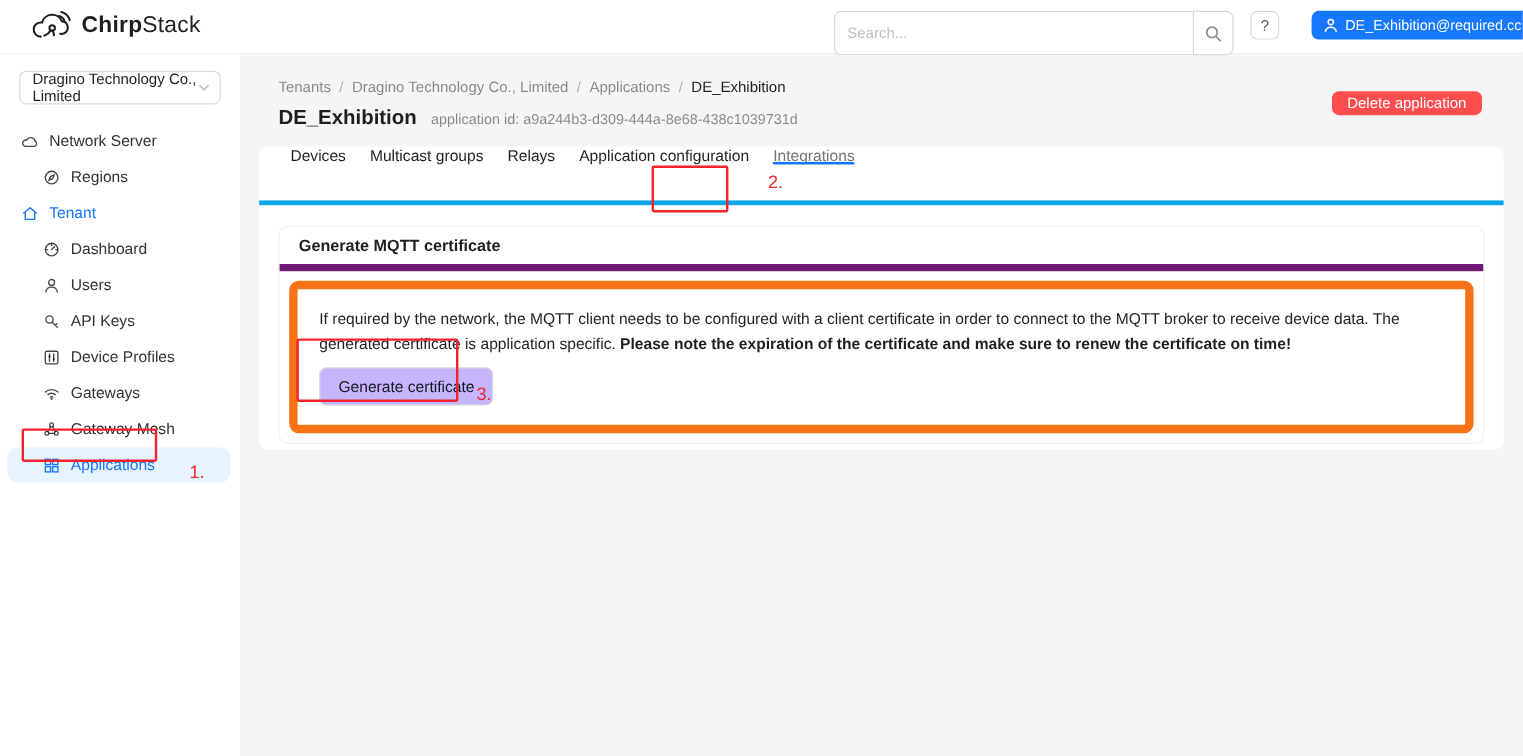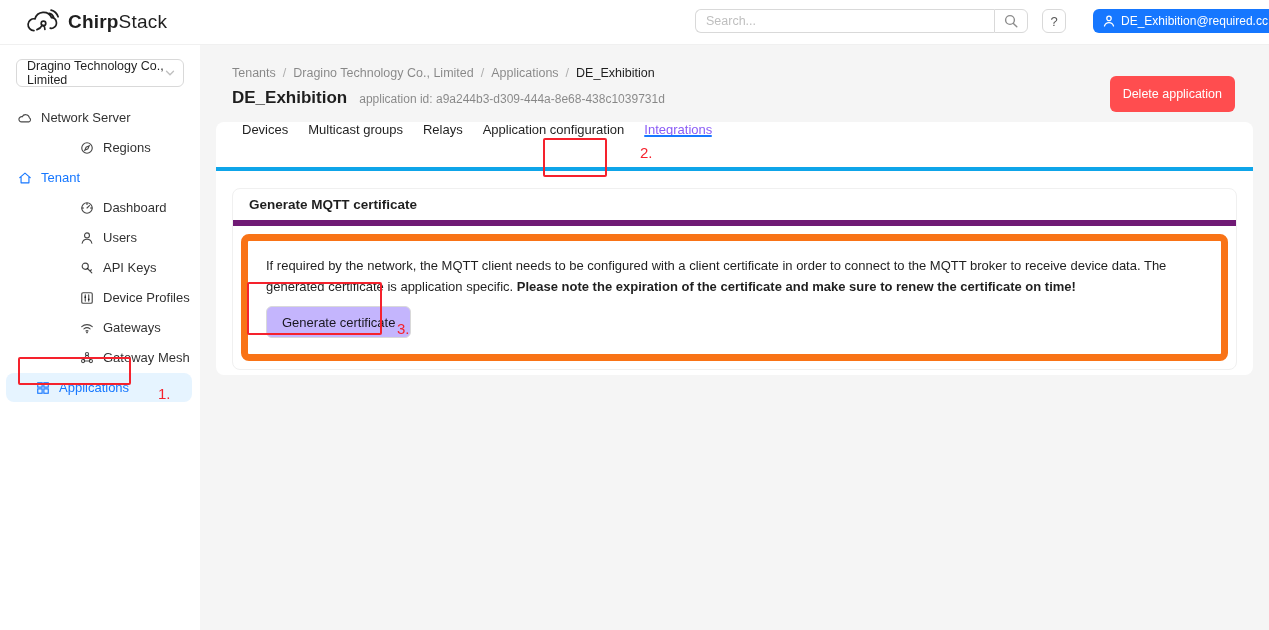--- a/index.html
+++ b/index.html
@@ -14,21 +14,21 @@
 
   
   .header {
     position:absolute; top:0; left:0; width:1269px; height:45px;
     background:#fff; border-bottom:1px solid #f0f0f0; z-index:5;
   }
   .logo { position:absolute; left:24px; top:8px; display:flex; align-items:center; gap:6px; cursor:pointer; }
   .logo-text { font-size:19px; color:#1f1f1f; letter-spacing:.2px; }
   .logo-text b { font-weight:700; }
   .search-group {
-    position:absolute; left:695px; top:9px; width:333px; height:24px; display:flex;
+    position:absolute; left:695px; top:9px; width:333px; height:37px; display:flex;
   }
   .search-input {
     flex:1; border:1px solid #d9d9d9; border-right:none; border-radius:6px 0 0 6px;
     padding:0 10px; font-size:12.5px; color:rgba(0,0,0,.88); outline:none;
     font-family:"Liberation Sans", sans-serif; background:#fff;
   }
   .search-input::placeholder { color:#bfbfbf; }
   .search-btn {
     width:34px; border:1px solid #d9d9d9; border-radius:0 6px 6px 0; background:#fff;
     display:flex; align-items:center; justify-content:center; color:#8c8c8c; cursor:pointer;
@@ -56,53 +56,53 @@
     font-size:12.5px; color:rgba(0,0,0,.88); background:#fff; cursor:pointer;
   }
   .tenant-select .chev { color:#bfbfbf; }
   .menu { list-style:none;text-align:right; }
   .menu-item {
     height:29px; margin-bottom:1px; display:flex; align-items:center; gap:9px;
     font-size:13px; color:rgba(0,0,0,.82); cursor:pointer; border-radius:8px;
   }
   .menu-item .mi { width:14px; height:14px; flex:0 0 14px; color:rgba(0,0,0,.72); }
   .lvl1 { padding-left:18px; margin-left:0; margin-right:8px; }
-  .lvl2 { padding-left:36px; margin-right:8px;margin-left:44px; }
+  .lvl2 { padding-left:36px; margin-right:8px; }
   .menu-item.blue, .menu-item.blue .mi { color:#1677ff; }
   .menu-item.selected { background:#e6f4ff; margin-left:6px; margin-right:8px; padding-left:30px; }
   .menu-item.selected, .menu-item.selected .mi { color:#1677ff; }
 
   
   .content {
     position:absolute; top:45px; left:200px; right:0; bottom:0; background:#f5f5f5;
   }
   .page-head { position:relative; padding:21px 34px 0 32px; }
   .breadcrumb { font-size:12.5px; color:rgba(0,0,0,.45); display:flex; gap:7px; }
   .breadcrumb .crumb { cursor:pointer; }
   .breadcrumb .sep { color:rgba(0,0,0,.3); }
   .breadcrumb .current { color:rgba(0,0,0,.88); }
   .title-row { margin-top:8px; display:flex; align-items:baseline; gap:12px; }
   .page-title { font-size:17px; font-weight:700; color:rgba(0,0,0,.88); }
   .page-sub { font-size:12px; color:rgba(0,0,0,.45); }
   .delete-btn {
-    position:absolute; right:34px; top:31px; height:36px; padding:0 13px;
+    position:absolute; right:34px; top:31px; height:20px; padding:0 13px;
     background:#ff4d4f; color:#fff; border:none; border-radius:6px; font-size:12.5px;
     cursor:pointer; font-family:"Liberation Sans", sans-serif;
   }
 
   .panel {
     margin:14px 16px 0 16px; height:253px; background:#fff; border-radius:8px;
     position:relative;
   }
   .tabs {
     height:49px; display:flex; align-items:flex-start; gap:20px; padding:0 0 0 26px;
     border-bottom:4px solid #0ea5e9; font-size:13px;
   }
   .tab { position:relative; display:flex; align-items:center; color:rgba(0,0,0,.88); cursor:pointer; }
-  .tab.active { color:#8b5cf6; }
+  .tab.active { color:#737373; }
   .tab.active::after {
     content:""; position:absolute; left:0; right:0; bottom:0; height:2px;
     background:#1677ff; border-radius:2px;
   }
 
   .card {
     margin:17px 16px 0 16px; border:1px solid #f0f0f0; border-radius:8px; background:#fff;
   }
   .card-head {
     height:37px; display:flex; align-items:center; padding:0 16px;

